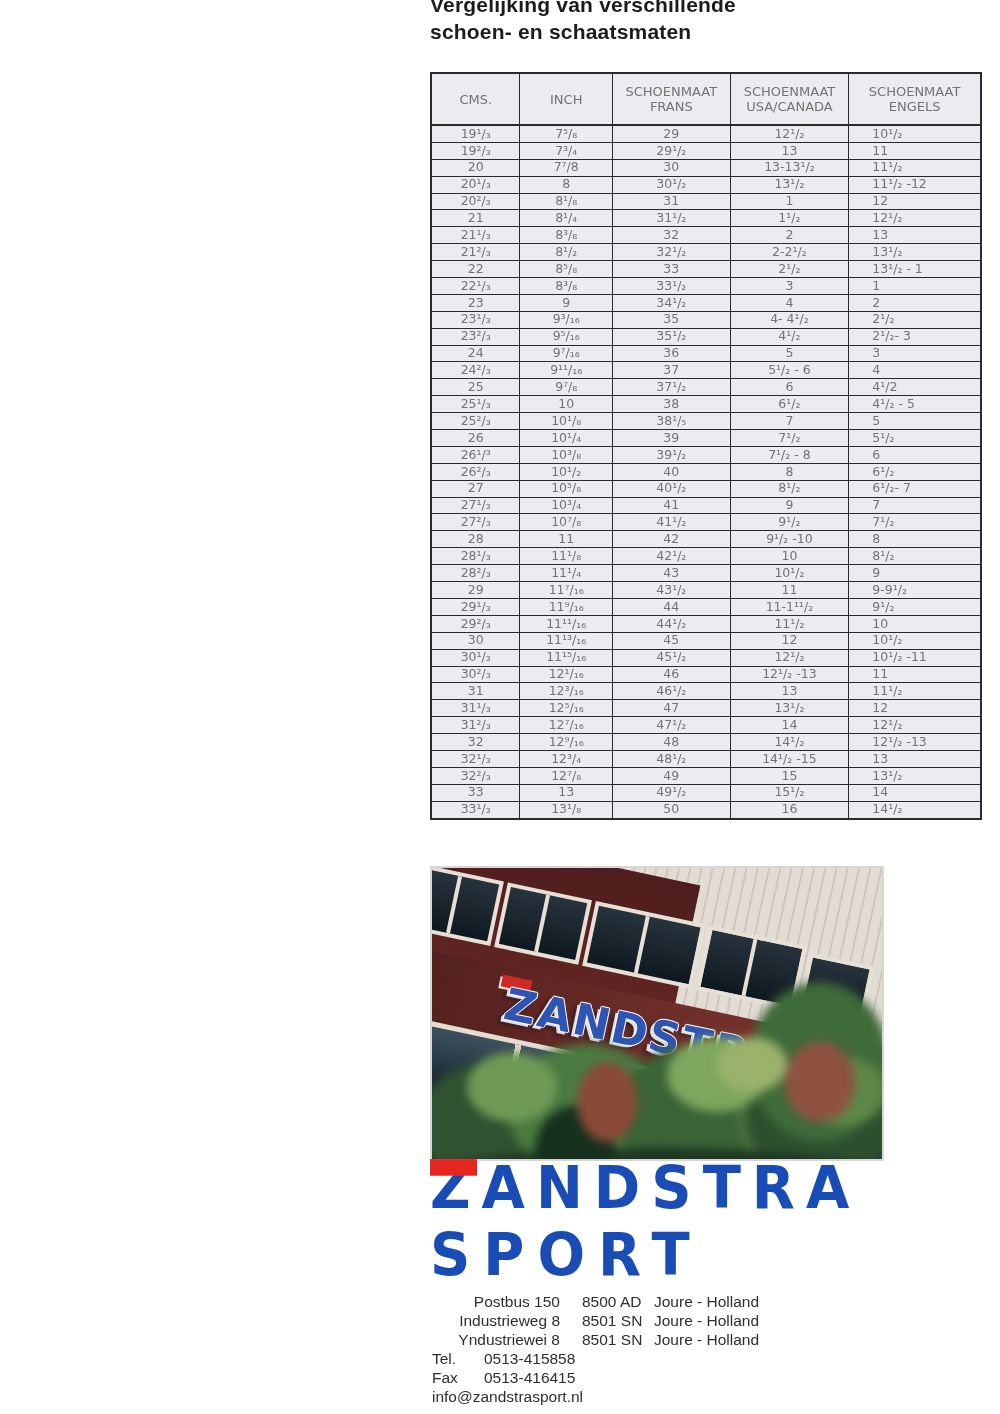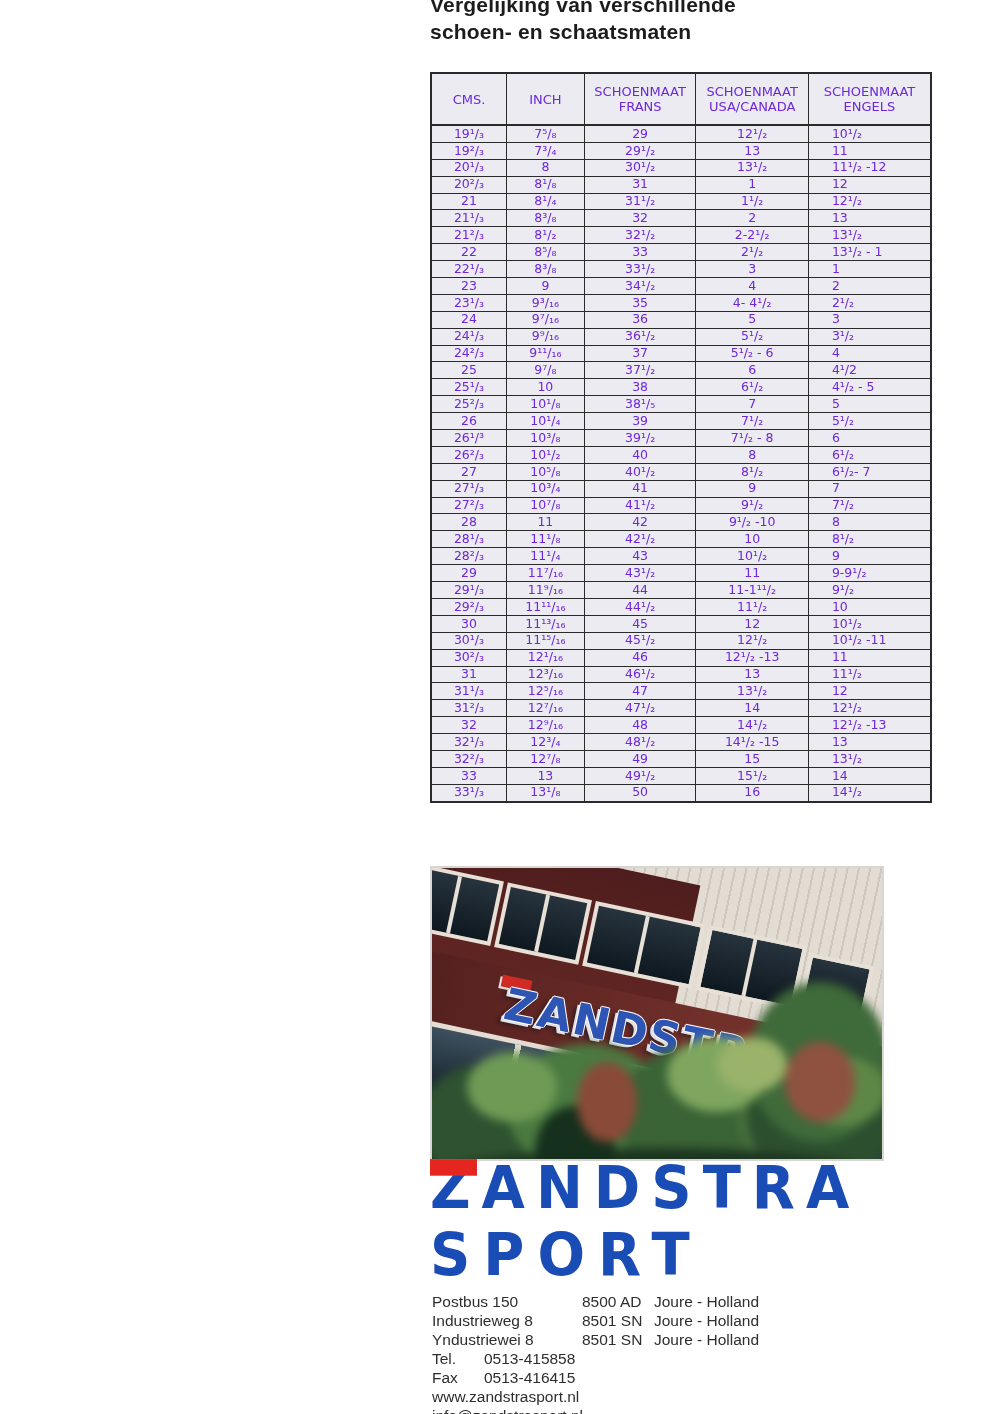--- a/index.html
+++ b/index.html
@@ -6,22 +6,22 @@
   .page{position:relative;width:1000px;height:1414px;background:#ffffff;overflow:hidden;
         font-family:"Liberation Sans",sans-serif;}
   .content{position:absolute;left:430px;top:0;width:502px;}
 
   
   .doc-title{margin:-9px 0 0 0;font-size:21px;line-height:27px;font-weight:bold;color:#1c1c1c;
              font-family:"Liberation Sans",sans-serif;letter-spacing:.2px;}
   .doc-title span{display:block;}
 
   
-  table.sizes{border-collapse:collapse;margin-top:27px;width:502px;background:#ebebf1;
-              font-family:"DejaVu Sans",sans-serif;color:#6d28d9;}
+  table.sizes{border-collapse:collapse;margin-top:27px;width:552px;background:#ebebf1;
+              font-family:"DejaVu Sans",sans-serif;color:#737373;}
   table.sizes th,table.sizes td{border:1px solid #2a2a2a;}
   table.sizes{border:2px solid #2a2a2a;}
   table.sizes thead th{height:50px;font-size:13px;font-weight:normal;text-align:center;
                        vertical-align:middle;white-space:pre-line;border-bottom:2px solid #2a2a2a;
                        background:#ebebf1;padding:0 2px;}
   table.sizes td{height:15.9px;font-size:12.5px;line-height:1;text-align:center;padding:0;}
   table.sizes td.c0{width:83px;}
   table.sizes td.c1{width:87px;}
   table.sizes td.c2{width:112px;}
   table.sizes td.c3{width:113px;}
@@ -78,21 +78,21 @@
   .logo-line{position:relative;font-family:"DejaVu Sans",sans-serif;font-weight:900;
              color:#1a4cb5;transform:scaleY(1.04);transform-origin:0 0;}
   .logo-l1{font-size:56px;line-height:60px;letter-spacing:11px;}
   .logo-l2{font-size:56px;line-height:60px;letter-spacing:13px;margin-top:7px;}
   .logo-red{position:absolute;left:0;top:2px;width:47px;height:16px;background:#e52620;}
 
   
   .contact{position:absolute;left:432px;top:1292px;font-size:15.5px;line-height:19px;
            color:#2e2e2e;font-family:"Liberation Sans",sans-serif;}
   .contact .row{display:flex;}
-  .w-label{display:inline-block;width:128px;}
+  .w-label{display:inline-block;width:128px;text-align:right;}
   .w-code{display:inline-block;width:72px;margin-left:22px;}
   .w-tel{display:inline-block;width:52px;}
 </style>
 </head>
 <body>
 
 <div class="page">
   <div class="content">
 
     <h1 class="doc-title">
@@ -122,20 +122,27 @@
             <td class="c4">10¹/₂</td>
           </tr>
           <tr>
             <td class="c0">19²/₃</td>
             <td class="c1">7³/₄</td>
             <td class="c2">29¹/₂</td>
             <td class="c3">13</td>
             <td class="c4">11</td>
           </tr>
           <tr>
+            <td class="c0">20</td>
+            <td class="c1">7⁷/8</td>
+            <td class="c2">30</td>
+            <td class="c3">13-13¹/₂</td>
+            <td class="c4">11¹/₂</td>
+          </tr>
+          <tr>
             <td class="c0">20¹/₃</td>
             <td class="c1">8</td>
             <td class="c2">30¹/₂</td>
             <td class="c3">13¹/₂</td>
             <td class="c4">11¹/₂ -12</td>
           </tr>
           <tr>
             <td class="c0">20²/₃</td>
             <td class="c1">8¹/₈</td>
             <td class="c2">31</td>
@@ -185,32 +192,32 @@
             <td class="c4">2</td>
           </tr>
           <tr>
             <td class="c0">23¹/₃</td>
             <td class="c1">9³/₁₆</td>
             <td class="c2">35</td>
             <td class="c3">4- 4¹/₂</td>
             <td class="c4">2¹/₂</td>
           </tr>
           <tr>
+            <td class="c0">23²/₃</td>
+            <td class="c1">9⁵/₁₆</td>
+            <td class="c2">35¹/₂</td>
+            <td class="c3">4¹/₂</td>
+            <td class="c4">2¹/₂-  3</td>
+          </tr>
+          <tr>
             <td class="c0">24</td>
             <td class="c1">9⁷/₁₆</td>
             <td class="c2">36</td>
             <td class="c3">5</td>
             <td class="c4">3</td>
-          </tr>
-          <tr>
-            <td class="c0">24¹/₃</td>
-            <td class="c1">9⁹/₁₆</td>
-            <td class="c2">36¹/₂</td>
-            <td class="c3">5¹/₂</td>
-            <td class="c4">3¹/₂</td>
           </tr>
           <tr>
             <td class="c0">24²/₃</td>
             <td class="c1">9¹¹/₁₆</td>
             <td class="c2">37</td>
             <td class="c3">5¹/₂ - 6</td>
             <td class="c4">4</td>
           </tr>
           <tr>
             <td class="c0">25</td>
@@ -468,19 +475,16 @@
     </div>
     <div class="row">
       <span class="w-tel">Tel.</span>
       <span>0513-415858</span>
     </div>
     <div class="row">
       <span class="w-tel">Fax</span>
       <span>0513-416415</span>
     </div>
     <div class="row">
-      <span>www.zandstrasport.nl</span>
-    </div>
-    <div class="row">
       <span>info@zandstrasport.nl</span>
     </div>
   </div>
 </div>
 
 </body></html>

